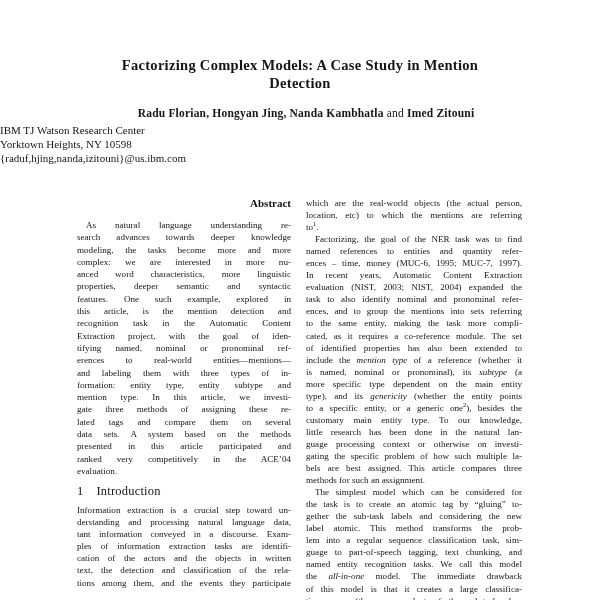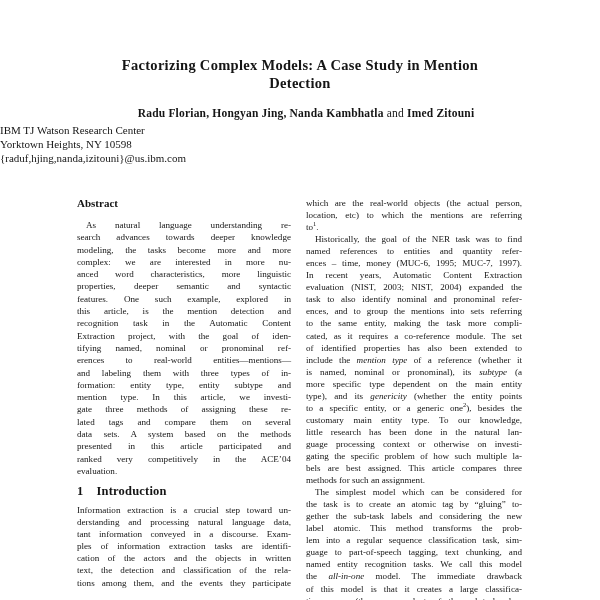--- a/index.html
+++ b/index.html
@@ -21,23 +21,23 @@
     position:absolute;top:106px;left:0;right:0;
     text-align:center;font-size:11.5px;line-height:14px;letter-spacing:.2px;padding-left:12px;
   }
   .affil-block{
     position:absolute;top:124px;left:0;right:0;
     font-size:11px;line-height:13.8px;
   }
   .col{position:absolute;top:197px;font-size:9.1px;}
   .col-left{left:77px;width:214px;}
   .col-right{left:306px;width:216px;}
-  .abs-head{text-align:left;font-weight:bold;font-size:11px;line-height:13px;margin:0 0 9px 0;}
+  .abs-head{text-align:right;font-weight:bold;font-size:11px;line-height:13px;margin:0 0 9px 0;}
   .abs-body .tl{line-height:12.3px;}
-  .sec-head{margin-top:7px;margin-bottom:6px;font-size:12.5px;font-weight:bold;line-height:14px;letter-spacing:.2px;}
+  .sec-head{margin-top:7px;margin-bottom:6px;font-size:12.5px;font-weight:normal;line-height:14px;letter-spacing:.2px;}
   .sec-head .sec-title{margin-left:13px;}
   .body-lines .tl{line-height:12.05px;}
   .tl{
     text-align:justify;
     -moz-text-align-last:justify;
     text-align-last:justify;
     white-space:normal;
   }
   .tl.pend{text-align-last:left;-moz-text-align-last:left;}
   .tl.pind{text-indent:9px;}
@@ -98,21 +98,21 @@
         <div class="tl">cation of the actors and the objects in written</div>
         <div class="tl">text, the detection and classification of the rela-</div>
         <div class="tl">tions among them, and the events they participate</div>
       </div>
   </div>
 
   <div class="col col-right body-lines">
       <div class="tl">which are the real-world objects (the actual person,</div>
       <div class="tl">location, etc) to which the mentions are referring</div>
       <div class="tl pend">to<sup>1</sup>.</div>
-      <div class="tl pind">Historically, the goal of the NER task was to find</div>
+      <div class="tl pind">Factorizing, the goal of the NER task was to find</div>
       <div class="tl">named references to entities and quantity refer-</div>
       <div class="tl">ences – time, money (MUC-6, 1995; MUC-7, 1997).</div>
       <div class="tl">In recent years, Automatic Content Extraction</div>
       <div class="tl">evaluation (NIST, 2003; NIST, 2004) expanded the</div>
       <div class="tl">task to also identify nominal and pronominal refer-</div>
       <div class="tl">ences, and to group the mentions into sets referring</div>
       <div class="tl">to the same entity, making the task more compli-</div>
       <div class="tl">cated, as it requires a co-reference module. The set</div>
       <div class="tl">of identified properties has also been extended to</div>
       <div class="tl">include the <i>mention type</i> of a reference (whether it</div>

